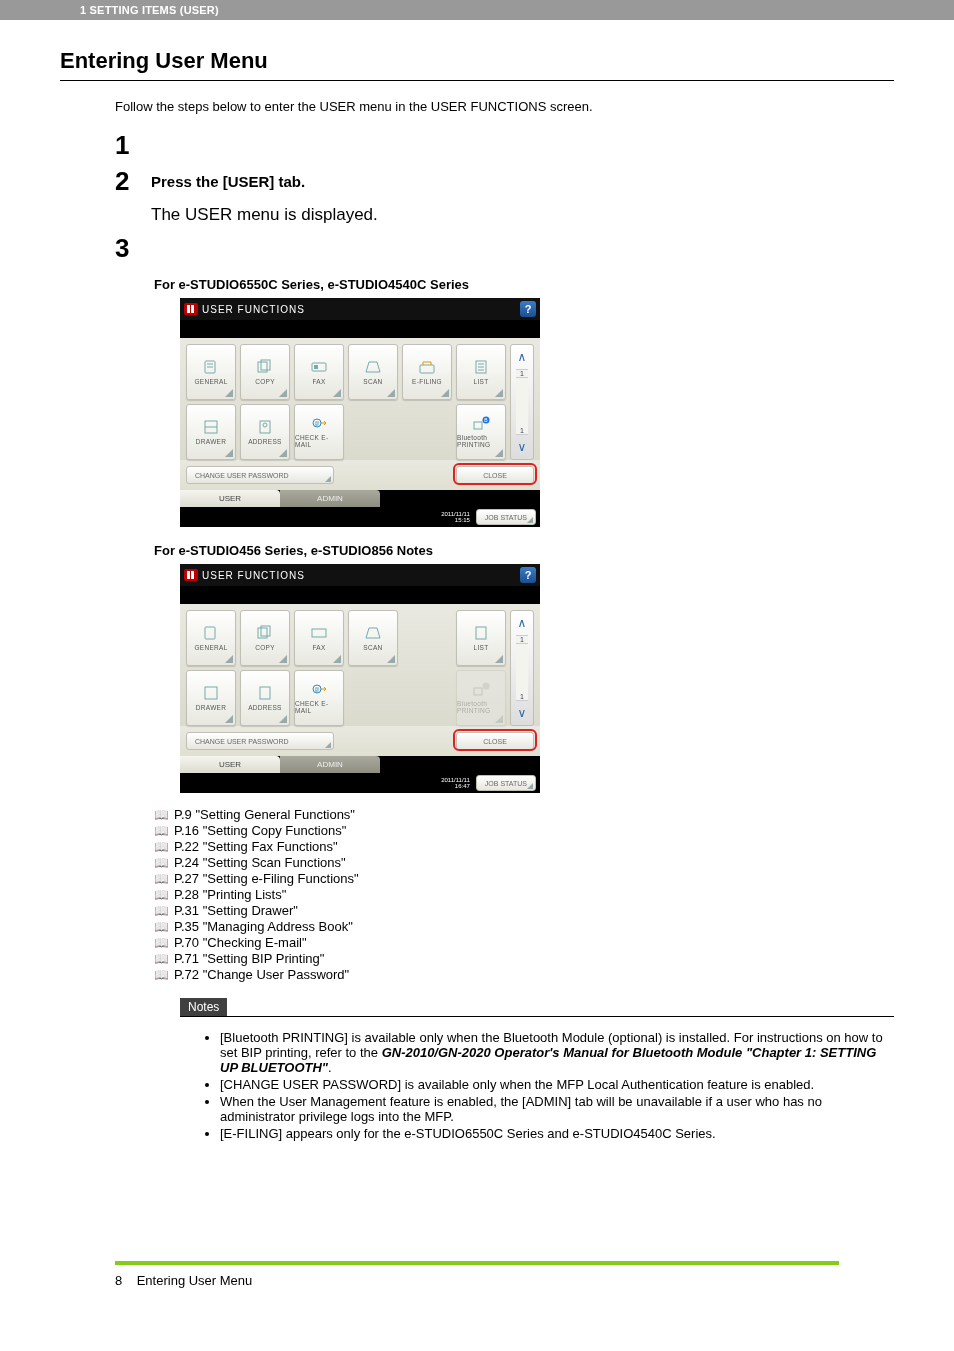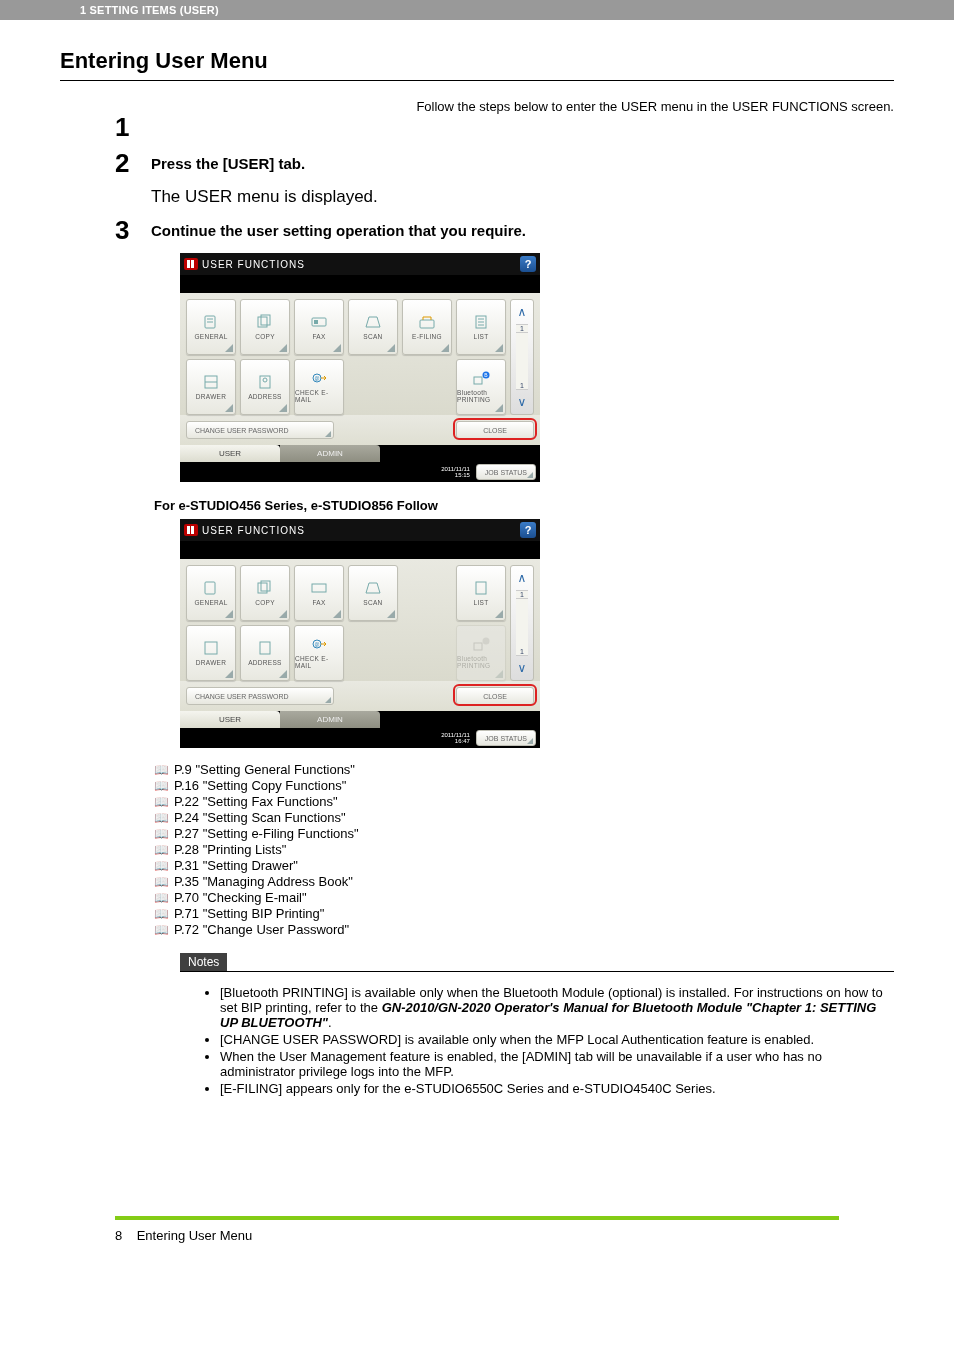--- a/index.html
+++ b/index.html
@@ -23,22 +23,21 @@
   .section-title {
     font-size: 22px;
     font-weight: bold;
     border-bottom: 1px solid #000;
     padding-bottom: 6px;
     margin: 10px 0 18px 0;
   }
   .intro-text {
     margin-left: 55px;
     font-size: 13px;
-    margin-bottom: 0;
-    text-align: right;
+    margin-bottom: 18px;
   }
   .steps {
     margin-left: 55px;
   }
   .step {
     display: flex;
     align-items: flex-start;
     margin-bottom: 10px;
   }
   .step-num {
@@ -216,26 +215,24 @@
     </div>
     <div class="step">
       <div class="step-num">2</div>
       <div class="step-body">
         <div class="step-title">Press the [USER] tab.</div>
         <div class="step-sub">The USER menu is displayed.</div>
       </div>
     </div>
     <div class="step">
       <div class="step-num">3</div>
-      <div class="step-body">
-          <div class="step-title">Continue the user setting operation that you require.</div>
-        </div>
     </div>
   </div>
 
+  <div class="subsection-label">For e-STUDIO6550C Series, e-STUDIO4540C Series</div>
   <div class="screenshot">
     <div class="ss-titlebar">
       <span class="ss-icon">
           <svg viewBox="0 0 10 10">
             <rect x="1" y="1" width="3" height="8" fill="#fff"></rect>
             <rect x="5" y="1" width="3" height="8" fill="#fff"></rect>
           </svg>
         </span>
       <span class="ss-title">USER FUNCTIONS</span>
       <span class="ss-help">?</span>
@@ -381,21 +378,21 @@
           <div>2011/11/11</div>
           <div>15:15</div>
         </div>
       <div class="ss-btn" style="height:14px">
           <span>JOB STATUS</span>
           <div class="tri"></div>
         </div>
     </div>
   </div>
 
-  <div class="subsection-label">For e-STUDIO456 Series, e-STUDIO856 Follow</div>
+  <div class="subsection-label">For e-STUDIO456 Series, e-STUDIO856 Notes</div>
   <div class="screenshot">
     <div class="ss-titlebar">
       <span class="ss-icon">
           <svg viewBox="0 0 10 10">
             <rect x="1" y="1" width="3" height="8" fill="#fff"></rect>
             <rect x="5" y="1" width="3" height="8" fill="#fff"></rect>
           </svg>
         </span>
       <span class="ss-title">USER FUNCTIONS</span>
       <span class="ss-help">?</span>

